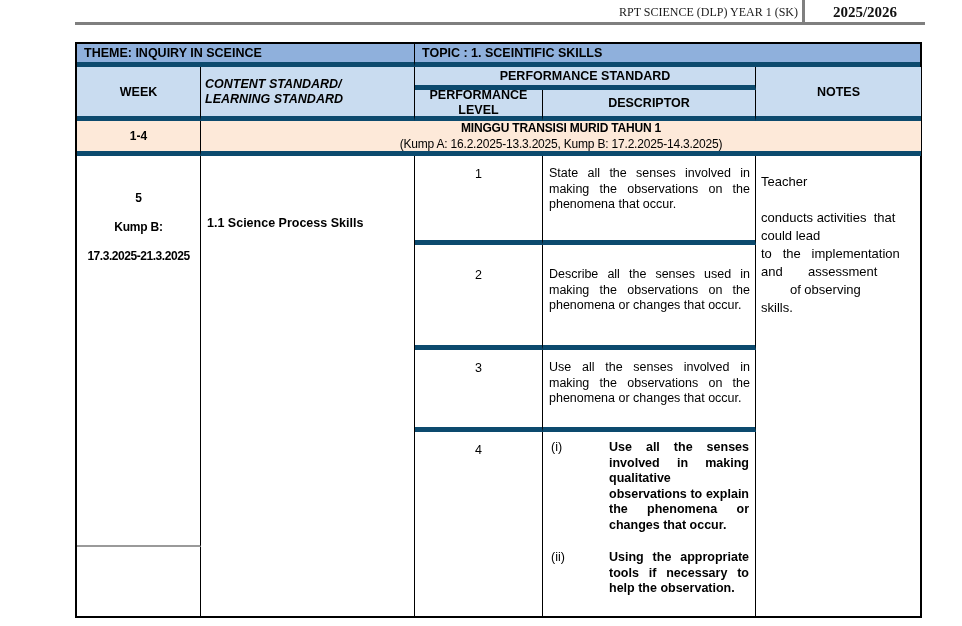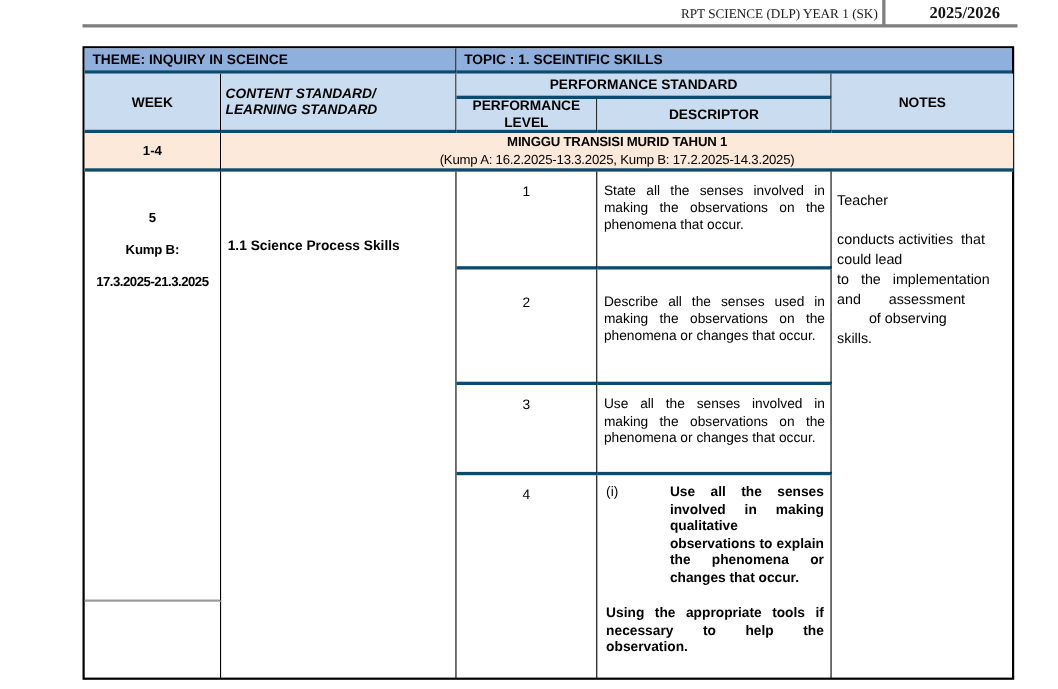--- a/index.html
+++ b/index.html
@@ -4,27 +4,27 @@
 <style>
   html,body{margin:0;padding:0;}
   body{width:962px;height:626px;background:#ffffff;font-family:"Liberation Sans",sans-serif;color:#000;overflow:hidden;}
   .page{position:relative;width:962px;height:626px;background:#fff;}
 
   
   .doc-title{position:absolute;left:400px;top:2px;width:398px;height:20px;line-height:20px;
     text-align:right;font-family:"Liberation Serif",serif;font-size:12px;color:#1a1a1a;}
   .hdr-divider{position:absolute;left:802px;top:0;width:3px;height:23px;background:#808080;}
   .doc-year{position:absolute;left:806px;top:2px;width:118px;height:20px;line-height:20px;
-    text-align:center;font-family:"Liberation Serif",serif;font-weight:bold;font-size:15px;color:#111;padding-left:12px;}
+    text-align:center;font-family:"Liberation Serif",serif;font-weight:bold;font-size:15px;color:#111;}
   .hdr-rule{position:absolute;left:75px;top:22px;width:850px;height:3px;background:#7f7f7f;}
 
   
   .rpt-table{position:absolute;left:75px;top:42px;width:847px;height:576px;
     border:2px solid #000;box-sizing:border-box;background:#fff;}
-  .cell{position:absolute;box-sizing:border-box;border-right:1px solid #000;border-bottom:3px solid #0c4a6e;
+  .cell{position:absolute;box-sizing:border-box;border-right:1px solid #000;border-bottom:5px solid #0c4a6e;
     font-size:12.5px;overflow:visible;}
   .no-r{border-right:none;}
   .no-b{border-bottom:none;}
   .blue-dark{background:#8FB0DC;}
   .blue-light{background:#C9DCF0;}
   .peach{background:#FDE9D9;}
   .bold{font-weight:bold;}
   .vcenter{display:flex;align-items:center;}
   .hvcenter{display:flex;align-items:center;justify-content:center;text-align:center;}
 
@@ -106,20 +106,21 @@
     <div class="cell pl-cell" style="left:338px;top:306px;width:128px;height:82px;">3</div>
     <div class="cell desc-cell" style="left:466px;top:306px;width:213px;height:82px;">Use all the senses involved in making the observations on the phenomena or changes that occur.</div>
 
     <div class="cell pl-cell no-b" style="left:338px;top:388px;width:128px;height:185px;">4</div>
     <div class="cell d4 no-b" style="left:466px;top:388px;width:213px;height:185px;">
       <div class="roman-item">
         <div class="roman-marker">(i)</div>
         <div class="roman-text">Use all the senses involved in making qualitative observations to explain the phenomena or changes that occur.</div>
       </div>
       <div class="roman-item">
+        <div class="roman-marker">(ii)</div>
         <div class="roman-text">Using the appropriate tools if necessary to help the observation.</div>
       </div>
     </div>
 
     <div class="cell notes-cell no-r no-b" style="left:679px;top:112px;width:165px;height:461px;">
       <div class="nline">Teacher</div>
       <div class="nline"></div>
       <div class="nline">conducts activities  that</div>
       <div class="nline">could lead</div>
       <div class="nline">to   the   implementation</div>

